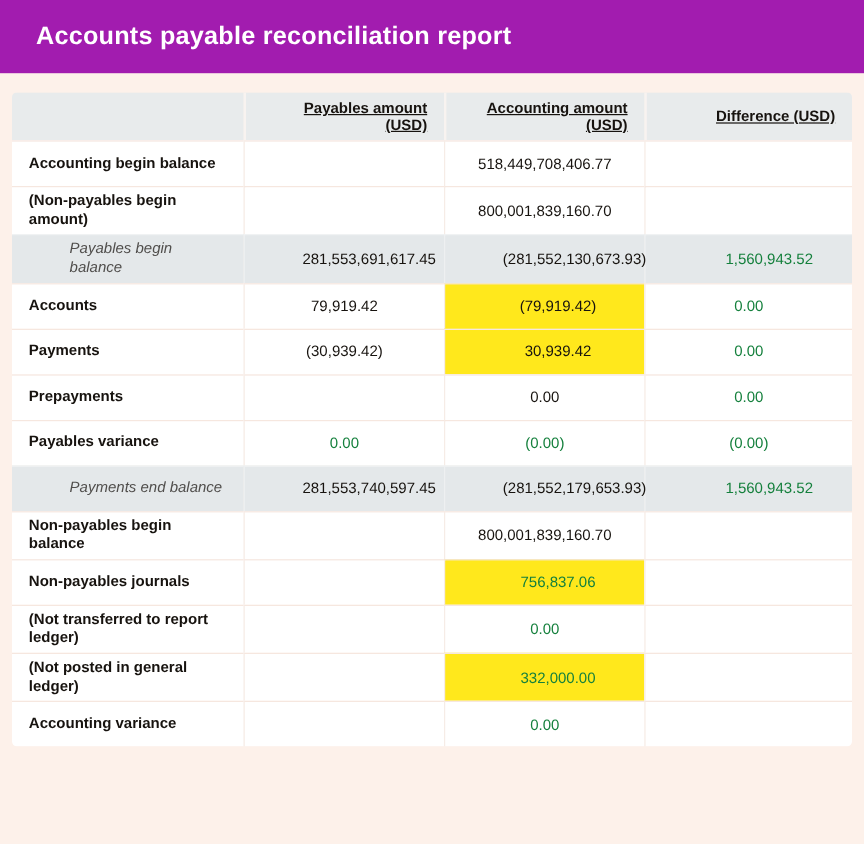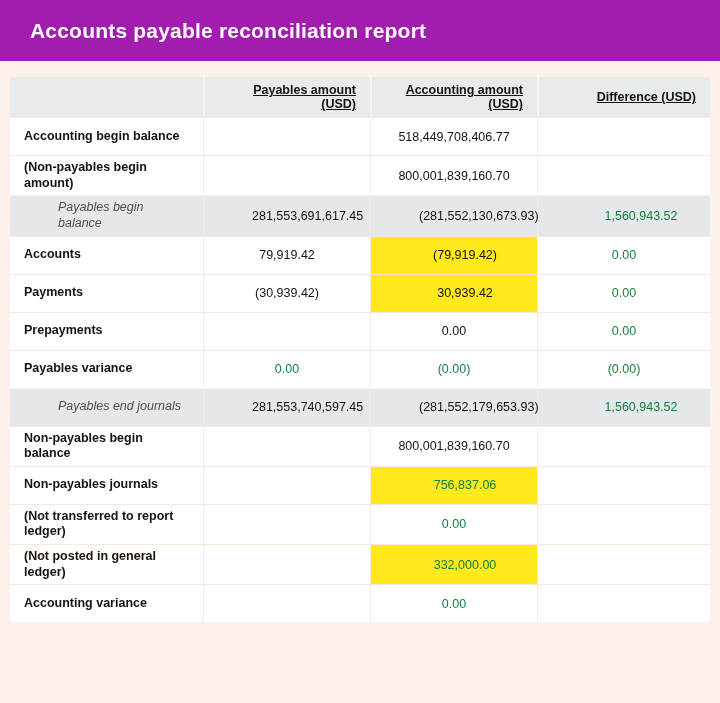--- a/index.html
+++ b/index.html
@@ -143,21 +143,21 @@
         <td class="num">0.00</td>
         <td class="num red">0.00</td>
       </tr>
       <tr>
         <td class="lbl">Payables variance</td>
         <td class="num red">0.00</td>
         <td class="num red">(0.00)</td>
         <td class="num red">(0.00)</td>
       </tr>
       <tr class="subtotal">
-        <td class="lbl">Payables end journals</td>
+        <td class="lbl">Payments end balance</td>
         <td class="num">281,553,740,597.45</td>
         <td class="num">(281,552,179,653.93)</td>
         <td class="num red">1,560,943.52</td>
       </tr>
       <tr>
         <td class="lbl">Non-payables begin balance</td>
         <td class="num"></td>
         <td class="num">800,001,839,160.70</td>
         <td class="num"></td>
       </tr>

